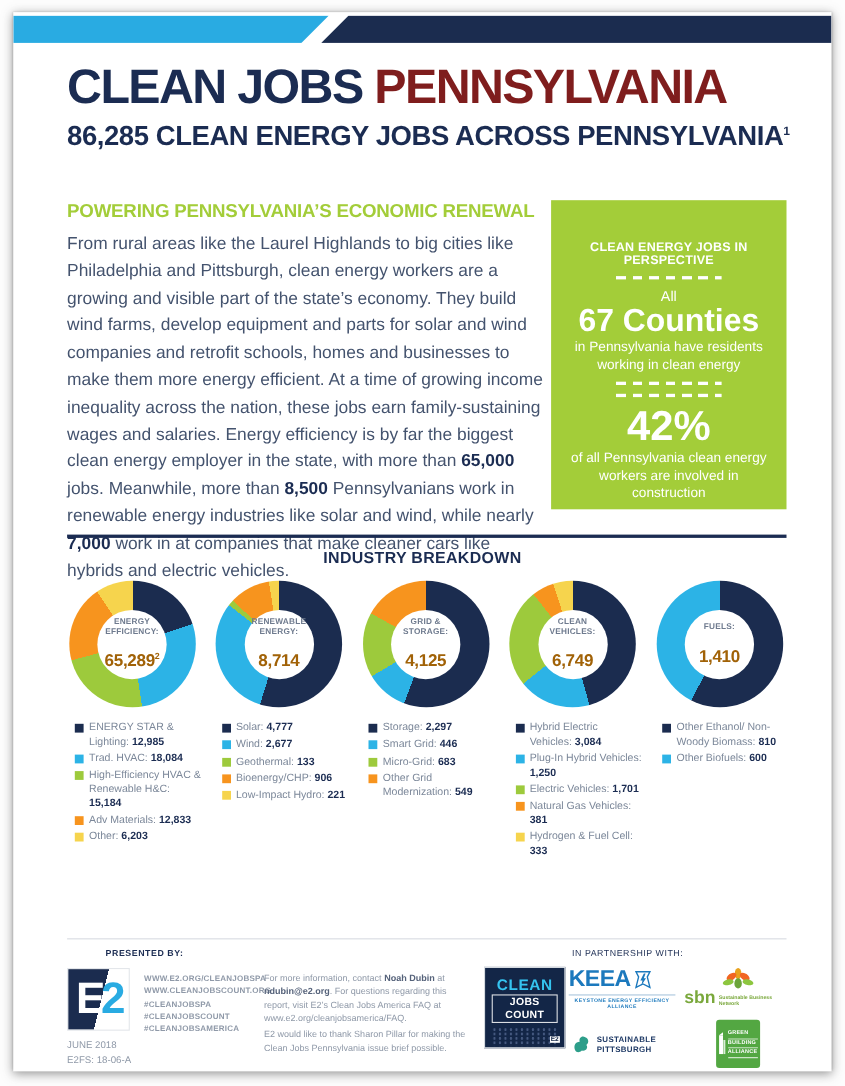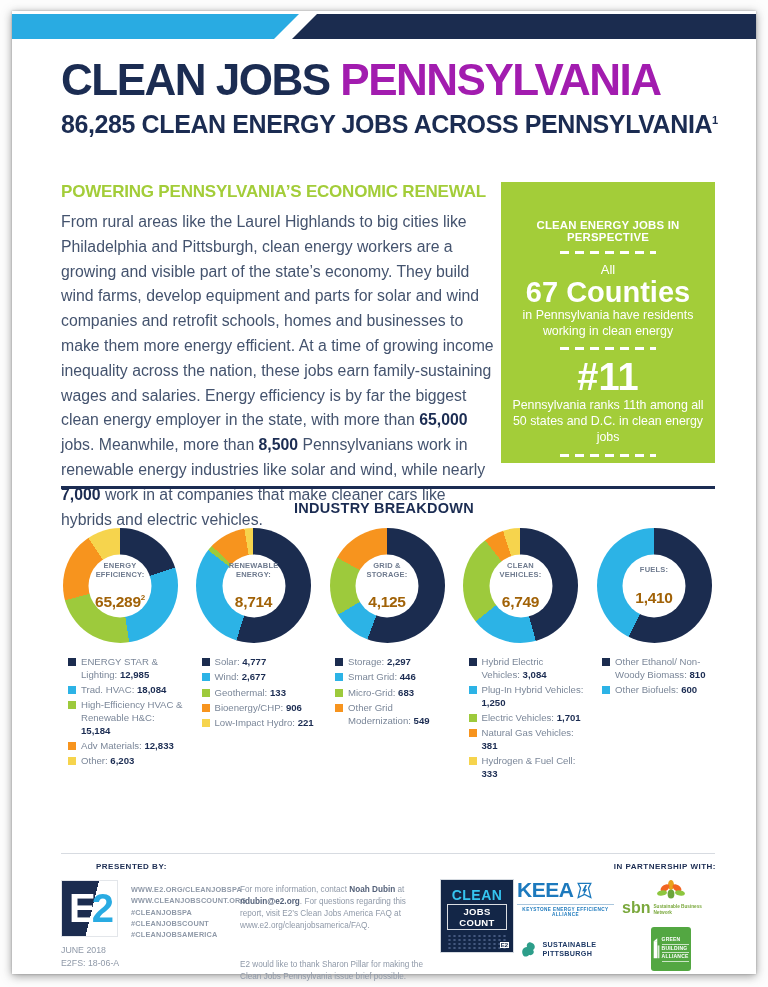--- a/index.html
+++ b/index.html
@@ -5,21 +5,21 @@
   html,body{margin:0;padding:0;width:768px;height:987px;background:#fdfdfd;overflow:hidden;
     font-family:"Liberation Sans",sans-serif;-webkit-font-smoothing:antialiased;}
   .page{position:relative;width:744px;height:963px;margin:11px auto;background:#fff;
     box-shadow:0 2px 9px rgba(70,70,70,.55),0 0 2px rgba(120,120,120,.5);}
   
   .topband{position:absolute;top:3px;left:0;right:0;height:25px;}
   .band-blue{position:absolute;inset:0;background:#29abe2;clip-path:polygon(0 0,287px 0,262px 100%,0 100%);}
   .band-navy{position:absolute;inset:0;background:#1b2c4f;clip-path:polygon(305px 0,100% 0,100% 100%,280px 100%);}
   
   .h1{position:absolute;top:44px;left:49px;font-size:44px;font-weight:bold;letter-spacing:-1.5px;color:#1b2c52;white-space:nowrap;}
-  .h1 .accent{color:#a21caf;}
+  .h1 .accent{color:#7f1d1d;}
   .h2{position:absolute;top:99px;left:49px;font-size:25px;font-weight:bold;letter-spacing:-0.4px;color:#1b2c52;white-space:nowrap;}
   .h2 sup{font-size:11px;}
   
   .intro{position:absolute;top:171px;left:49px;width:436px;}
   .intro h3{margin:0 0 8px;font-size:17px;font-weight:bold;color:#a3cd39;letter-spacing:-0.2px;}
   .intro p{margin:0;font-size:15.8px;line-height:1.57;color:#44536e;}
   .intro p b{color:#1b2c52;}
   
   .perspective{position:absolute;top:171px;left:489px;width:214px;height:281px;background:#a3cd39;
     color:#fff;text-align:center;box-sizing:border-box;padding:13px 11px 10px;}
@@ -53,29 +53,29 @@
   .presented{position:absolute;top:851px;left:49px;font-size:8px;font-weight:bold;color:#1b2c52;letter-spacing:0.5px;padding-left:35px;}
   .e2-logo{position:absolute;top:869px;left:49px;width:57px;height:57px;
     background:linear-gradient(104deg,#1b2c4f 54%,#fff 54%);display:flex;align-items:center;justify-content:center;
     font-weight:bold;font-size:40px;letter-spacing:-4px;border:1px solid #e3e6ea;box-sizing:border-box;}
   .e2-logo .e{color:#fff;}
   .e2-logo .two{color:#29abe2;}
   .links{position:absolute;top:873px;left:119px;font-size:7.3px;line-height:1.55;color:#8f99a8;font-weight:bold;letter-spacing:0.2px;}
   .date{position:absolute;top:933px;left:49px;font-size:8.8px;color:#8f99a8;line-height:1.5;}
   .contact{position:absolute;top:873px;left:228px;width:188px;font-size:8.2px;line-height:1.48;color:#8f99a8;}
   .contact b{color:#55627a;}
-  .contact .p2{margin-top:26px;}
+  .contact .p2{margin-top:2px;}
   .cjc{position:absolute;top:868px;left:428px;width:74px;height:74px;background:#132647;border:1px solid #d5dae0;
     box-sizing:border-box;padding:7px 6px 4px;}
   .cjc-clean{color:#35c4f0;font-size:14px;font-weight:bold;letter-spacing:0.5px;text-align:center;}
   .cjc-jobs{color:#fff;font-size:9.5px;font-weight:bold;text-align:center;border:1px solid rgba(255,255,255,.85);
     margin-top:1px;padding:1px 0;letter-spacing:0.3px;}
   .cjc-dots{height:17px;margin-top:4px;background-image:radial-gradient(circle,#44587f 1px,transparent 1.3px);background-size:5px 4px;}
   .cjc-badge{position:absolute;right:4px;bottom:4px;background:#fff;color:#132647;font-size:6px;font-weight:bold;padding:0 1px;}
-  .partnership{position:absolute;top:851px;left:508px;width:196px;text-align:right;font-size:8px;font-weight:bold;
+  .partnership{position:absolute;top:851px;left:508px;width:196px;text-align:left;font-size:8px;font-weight:normal;
     color:#1b2c52;letter-spacing:0.5px;}
   .partners{position:absolute;top:867px;left:505px;width:202px;display:grid;grid-template-columns:1fr 1fr;
     gap:10px 8px;align-items:center;justify-items:center;}
   .keea-name{display:flex;align-items:center;gap:2px;font-size:21px;font-weight:bold;color:#1c79bd;letter-spacing:-0.5px;}
   .keea-sub{font-size:4.7px;font-weight:bold;color:#1c79bd;letter-spacing:0.4px;border-top:1px solid #a9c6dd;margin-top:2px;padding-top:2px;text-align:center;}
   .sbn{display:flex;flex-direction:column;align-items:center;}
   .sbn-bottom{display:flex;align-items:flex-end;gap:3px;}
   .sbn-name{font-size:16px;font-weight:bold;color:#7aa83c;line-height:0.9;}
   .sbn-sub{font-size:4.7px;font-weight:bold;color:#7aa83c;line-height:1.25;text-align:left;}
   .sp{display:flex;align-items:center;gap:4px;}
@@ -105,24 +105,20 @@
 
   <aside class="perspective">
     <div class="pers-title">CLEAN ENERGY JOBS IN PERSPECTIVE</div>
     <div class="dash"></div>
     <div class="stat">
       <div class="pre">All</div>
       <div class="big big-counties">67 Counties</div>
       <div class="post">in Pennsylvania have residents working in clean energy</div>
     </div>
     <div class="dash"></div>
-    <div class="stat">
-      <div class="big big-rank">#11</div>
-      <div class="post">Pennsylvania ranks 11th among all 50 states and D.C. in clean energy jobs</div>
-    </div>
     <div class="dash"></div>
     <div class="stat">
       <div class="big big-pct">42%</div>
       <div class="post">of all Pennsylvania clean energy workers are involved in construction</div>
     </div>
   </aside>
 
   <div class="rule"></div>
   <div class="ib-title">INDUSTRY BREAKDOWN</div>
 

